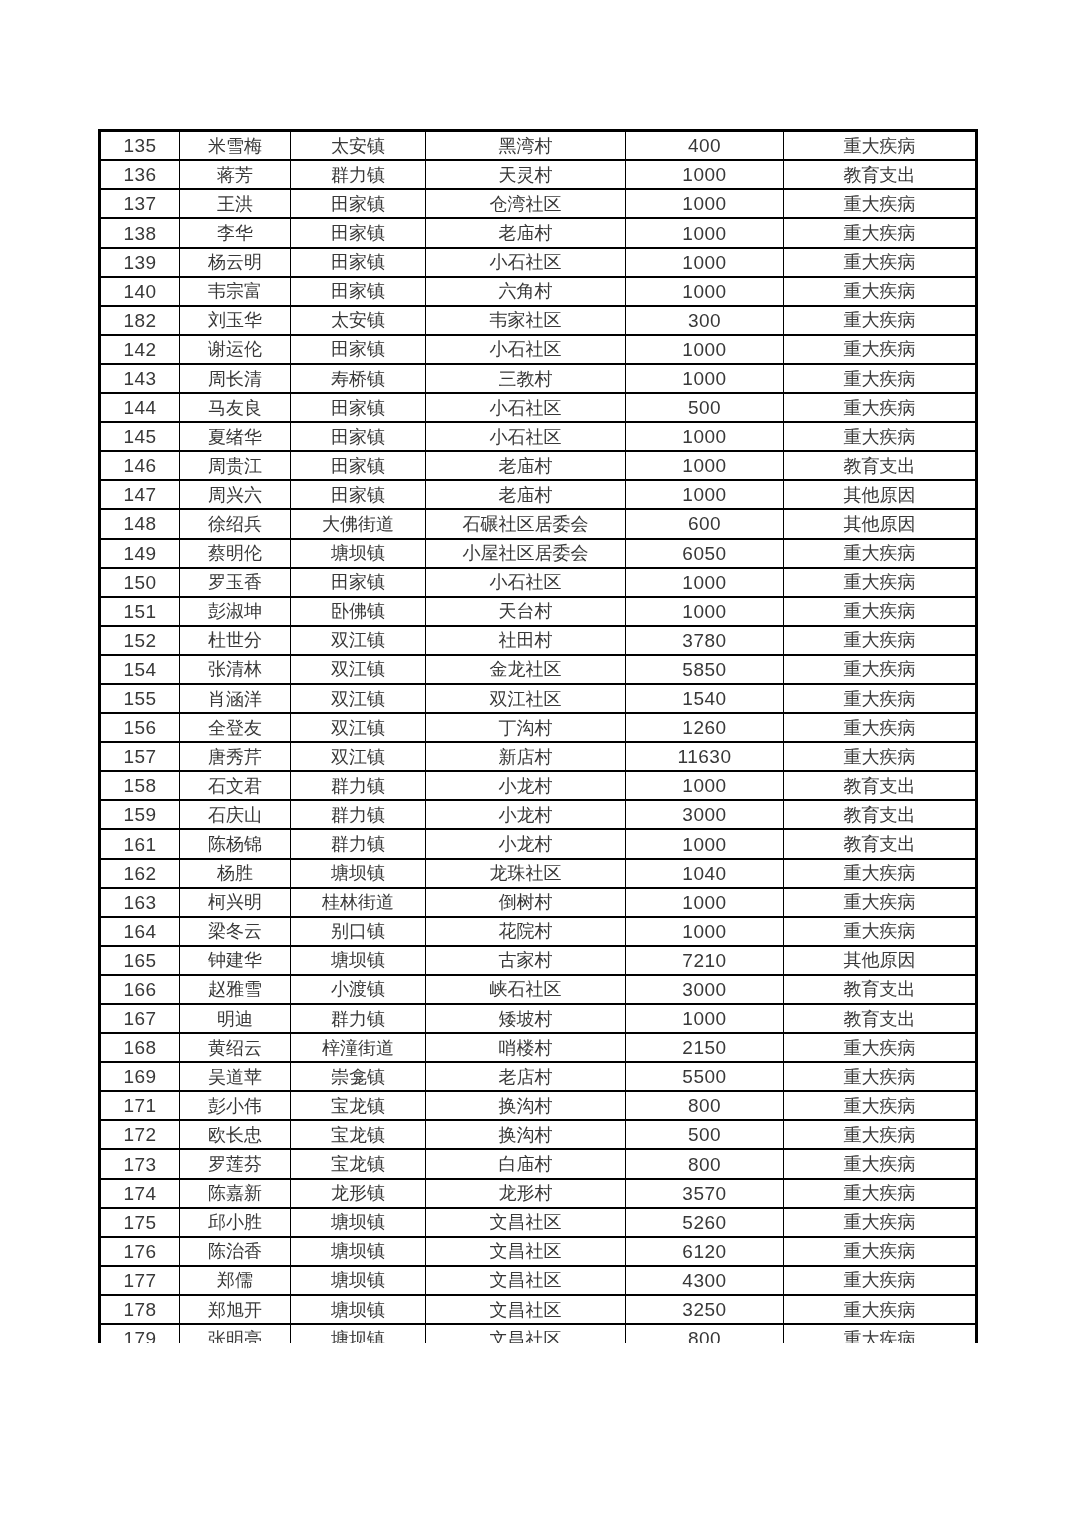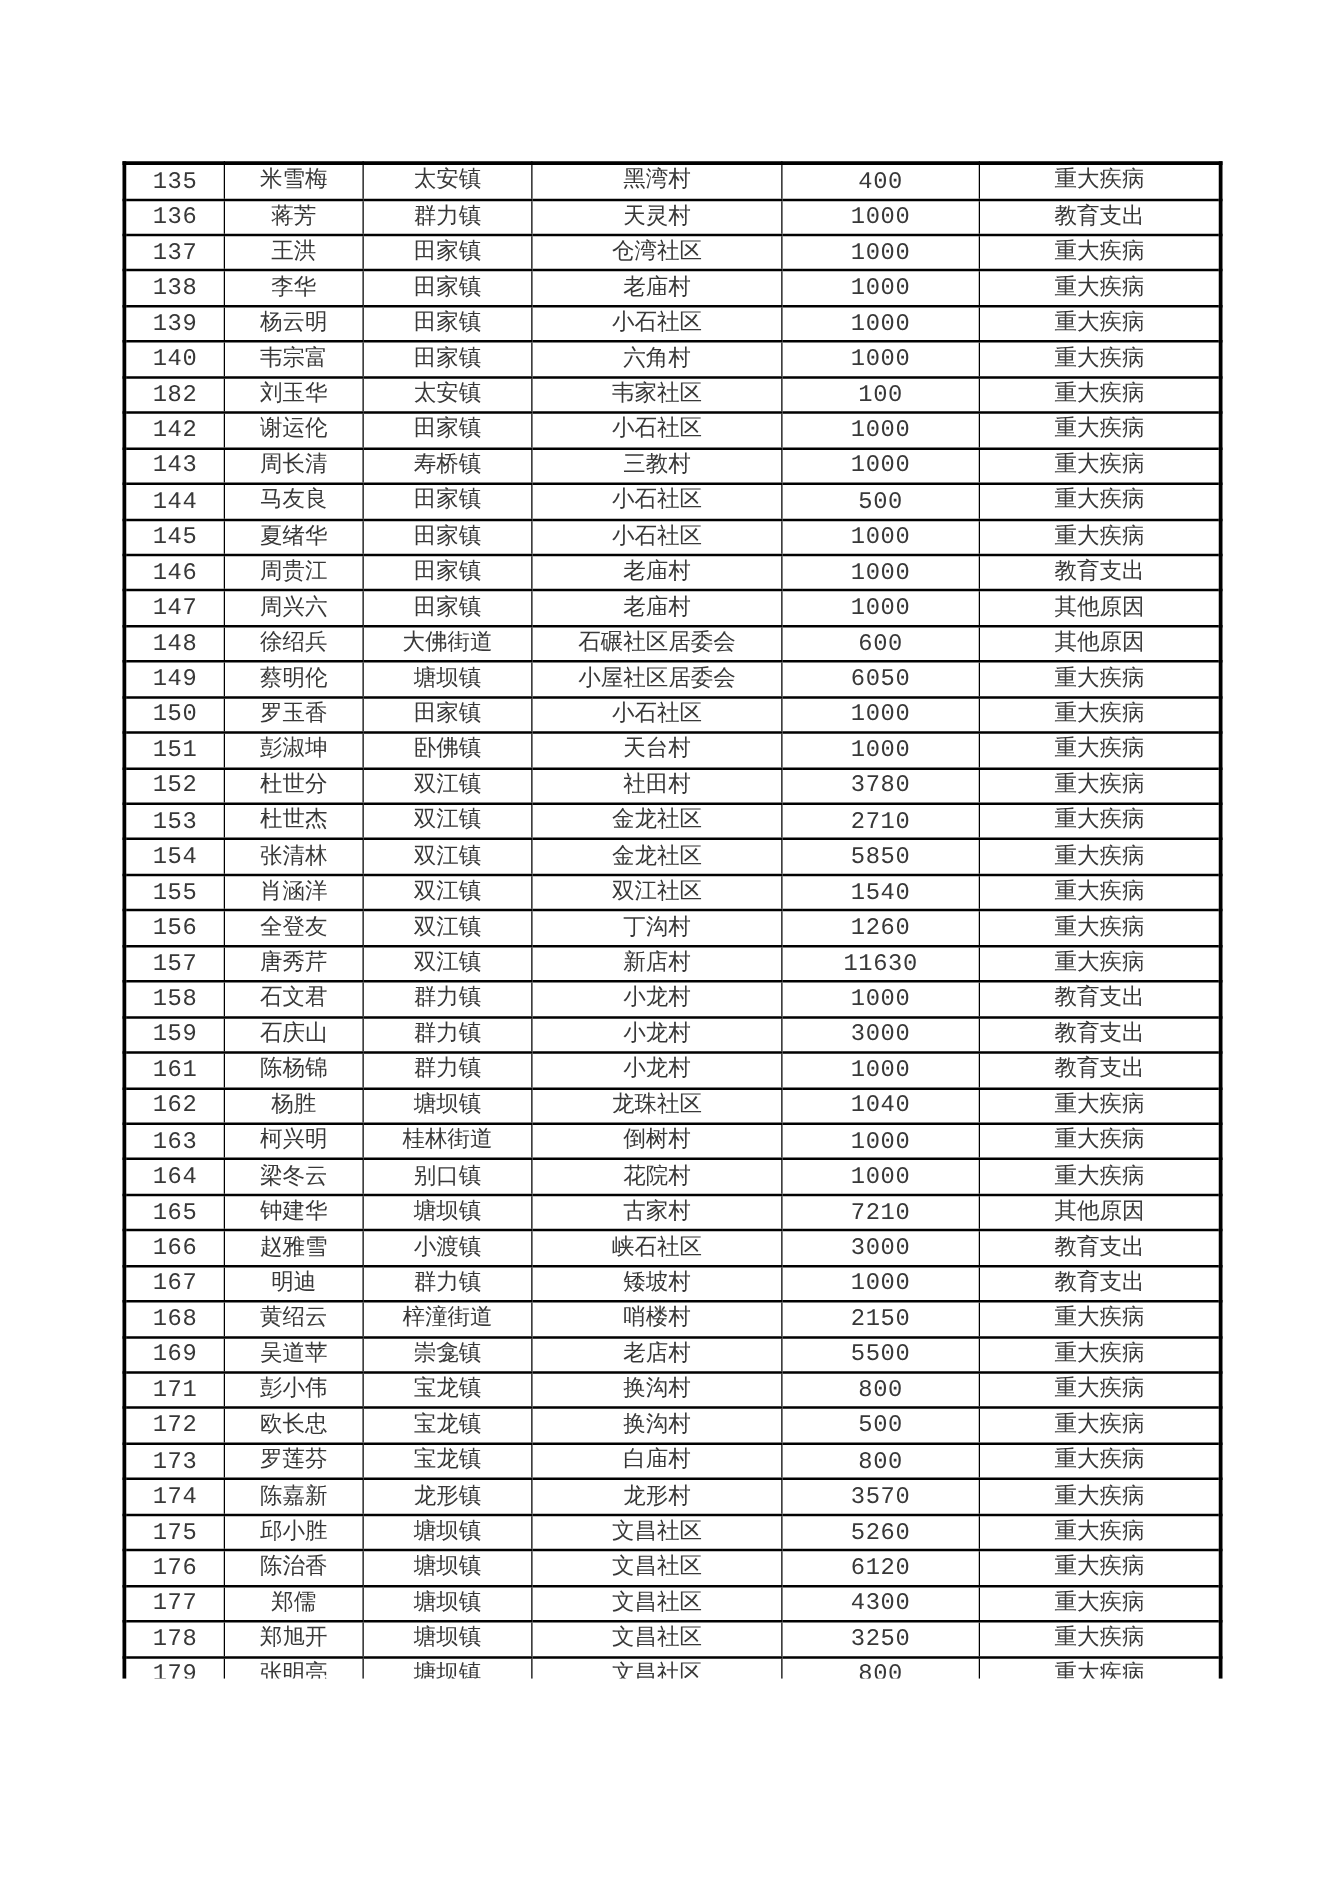--- a/index.html
+++ b/index.html
@@ -6,21 +6,21 @@
     margin: 0;
     padding: 0;
     background: #ffffff;
   }
   .page {
     position: relative;
     width: 1075px;
     height: 1343px;
     background: #ffffff;
     overflow: hidden;
-    font-family: Liberation Mono, monospace;
+    font-family: Liberation Sans, sans-serif;
   }
   table.aid-table {
     position: absolute;
     left: 98px;
     top: 129px;
     width: 877px;
     height: 1256px;
     border-collapse: collapse;
     table-layout: fixed;
     border: 3px solid #000000;
@@ -105,21 +105,21 @@
           <td class="cell-town">田家镇</td>
           <td class="cell-village">六角村</td>
           <td class="cell-amount">1000</td>
           <td class="cell-reason">重大疾病</td>
         </tr>
         <tr>
           <td class="cell-index">182</td>
           <td class="cell-name">刘玉华</td>
           <td class="cell-town">太安镇</td>
           <td class="cell-village">韦家社区</td>
-          <td class="cell-amount">100</td>
+          <td class="cell-amount">300</td>
           <td class="cell-reason">重大疾病</td>
         </tr>
         <tr>
           <td class="cell-index">142</td>
           <td class="cell-name">谢运伦</td>
           <td class="cell-town">田家镇</td>
           <td class="cell-village">小石社区</td>
           <td class="cell-amount">1000</td>
           <td class="cell-reason">重大疾病</td>
         </tr>
@@ -197,28 +197,20 @@
         </tr>
         <tr>
           <td class="cell-index">152</td>
           <td class="cell-name">杜世分</td>
           <td class="cell-town">双江镇</td>
           <td class="cell-village">社田村</td>
           <td class="cell-amount">3780</td>
           <td class="cell-reason">重大疾病</td>
         </tr>
         <tr>
-          <td class="cell-index">153</td>
-          <td class="cell-name">杜世杰</td>
-          <td class="cell-town">双江镇</td>
-          <td class="cell-village">金龙社区</td>
-          <td class="cell-amount">2710</td>
-          <td class="cell-reason">重大疾病</td>
-        </tr>
-        <tr>
           <td class="cell-index">154</td>
           <td class="cell-name">张清林</td>
           <td class="cell-town">双江镇</td>
           <td class="cell-village">金龙社区</td>
           <td class="cell-amount">5850</td>
           <td class="cell-reason">重大疾病</td>
         </tr>
         <tr>
           <td class="cell-index">155</td>
           <td class="cell-name">肖涵洋</td>

